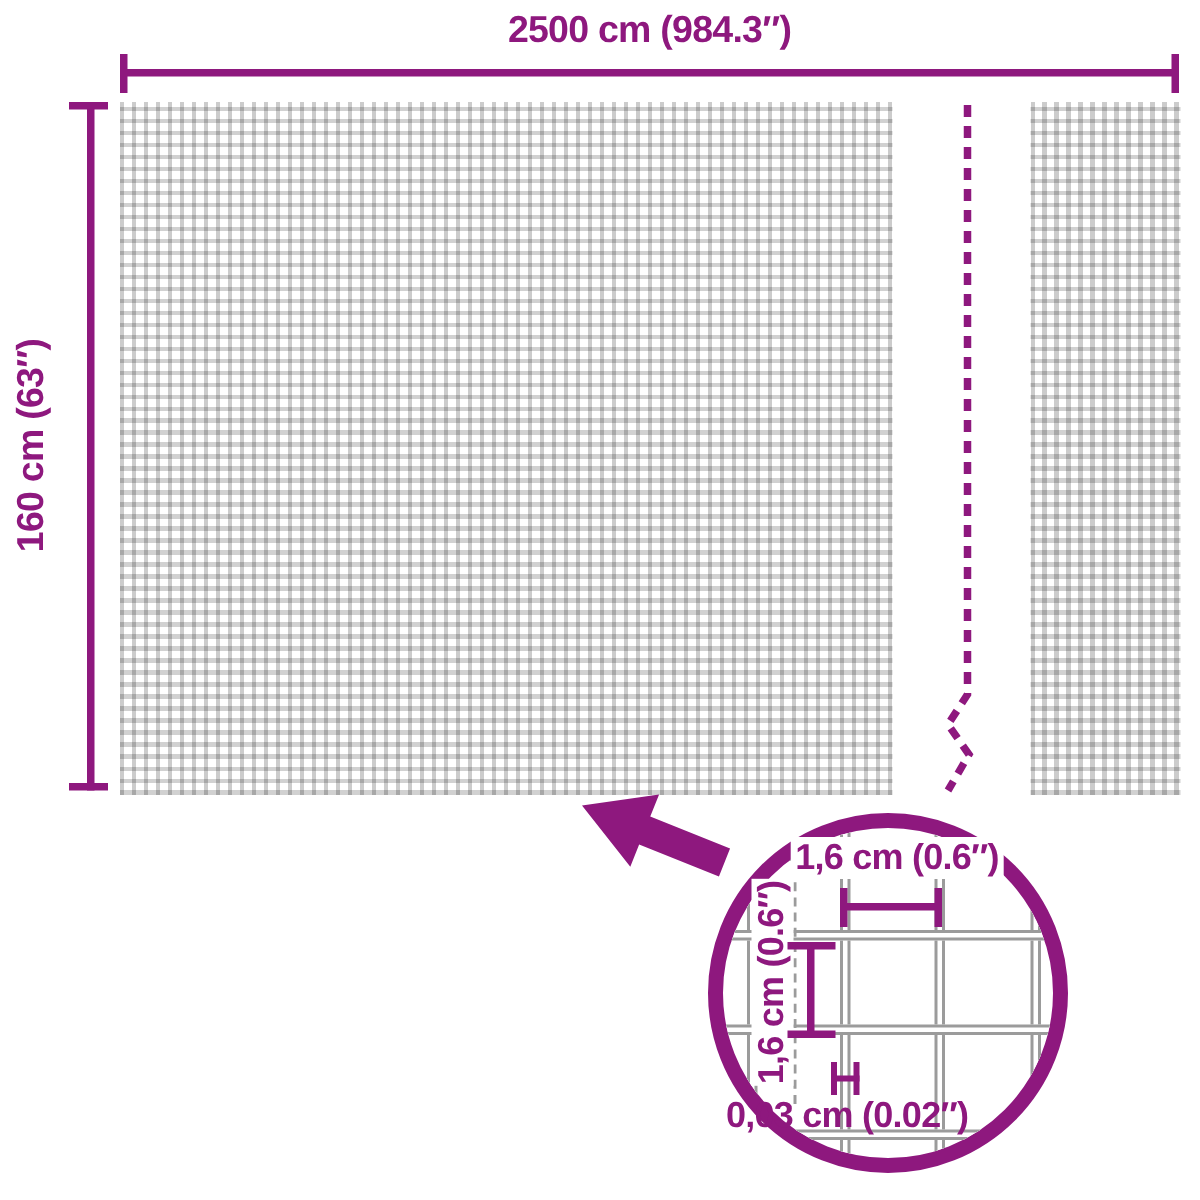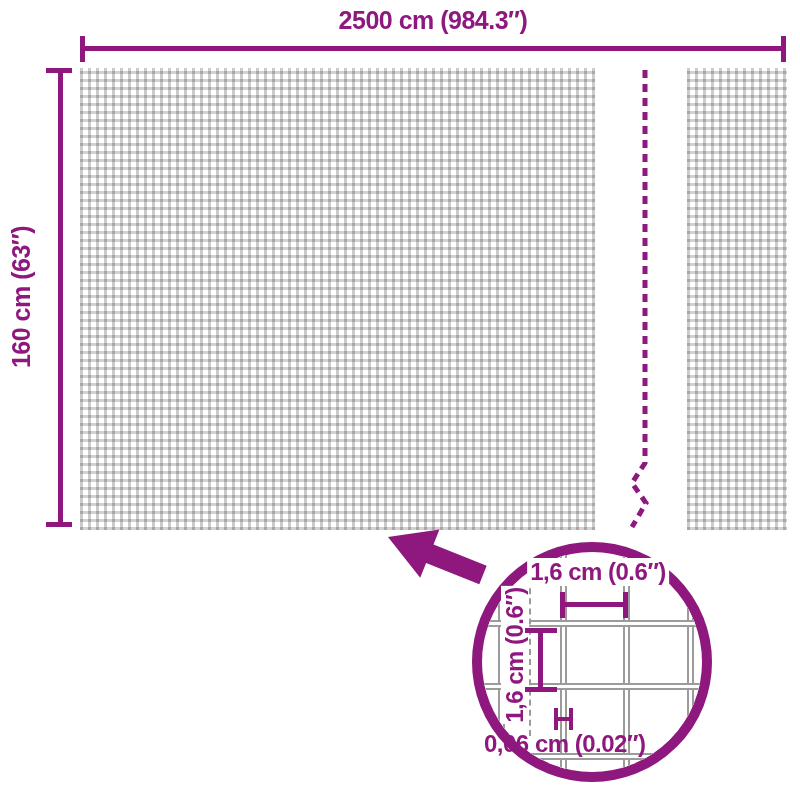--- a/index.html
+++ b/index.html
@@ -83,15 +83,15 @@
   <div class="bar" style="left:623px;top:592px;width:5px;height:26px;"></div>
 
   <div class="detail-label center-rot" style="left:515px;top:655px;padding:0 1px;">1,6 cm (0.6″)</div>
   <div class="bar" style="left:538px;top:628px;width:5px;height:64px;"></div>
   <div class="bar" style="left:525px;top:628px;width:32px;height:5px;"></div>
   <div class="bar" style="left:525px;top:687px;width:32px;height:5px;"></div>
 
   <div class="bar" style="left:554px;top:708px;width:4px;height:22px;"></div>
   <div class="bar" style="left:569px;top:708px;width:4px;height:22px;"></div>
   <div class="bar" style="left:554px;top:717px;width:19px;height:4px;"></div>
-  <div class="detail-label" style="left:484px;top:730px;background:transparent;padding:0;">0,06 cm (0.02″)</div>
+  <div class="detail-label" style="left:484px;top:730px;background:transparent;padding:0;">0,03 cm (0.02″)</div>
 
 </div>
 
 </body></html>

